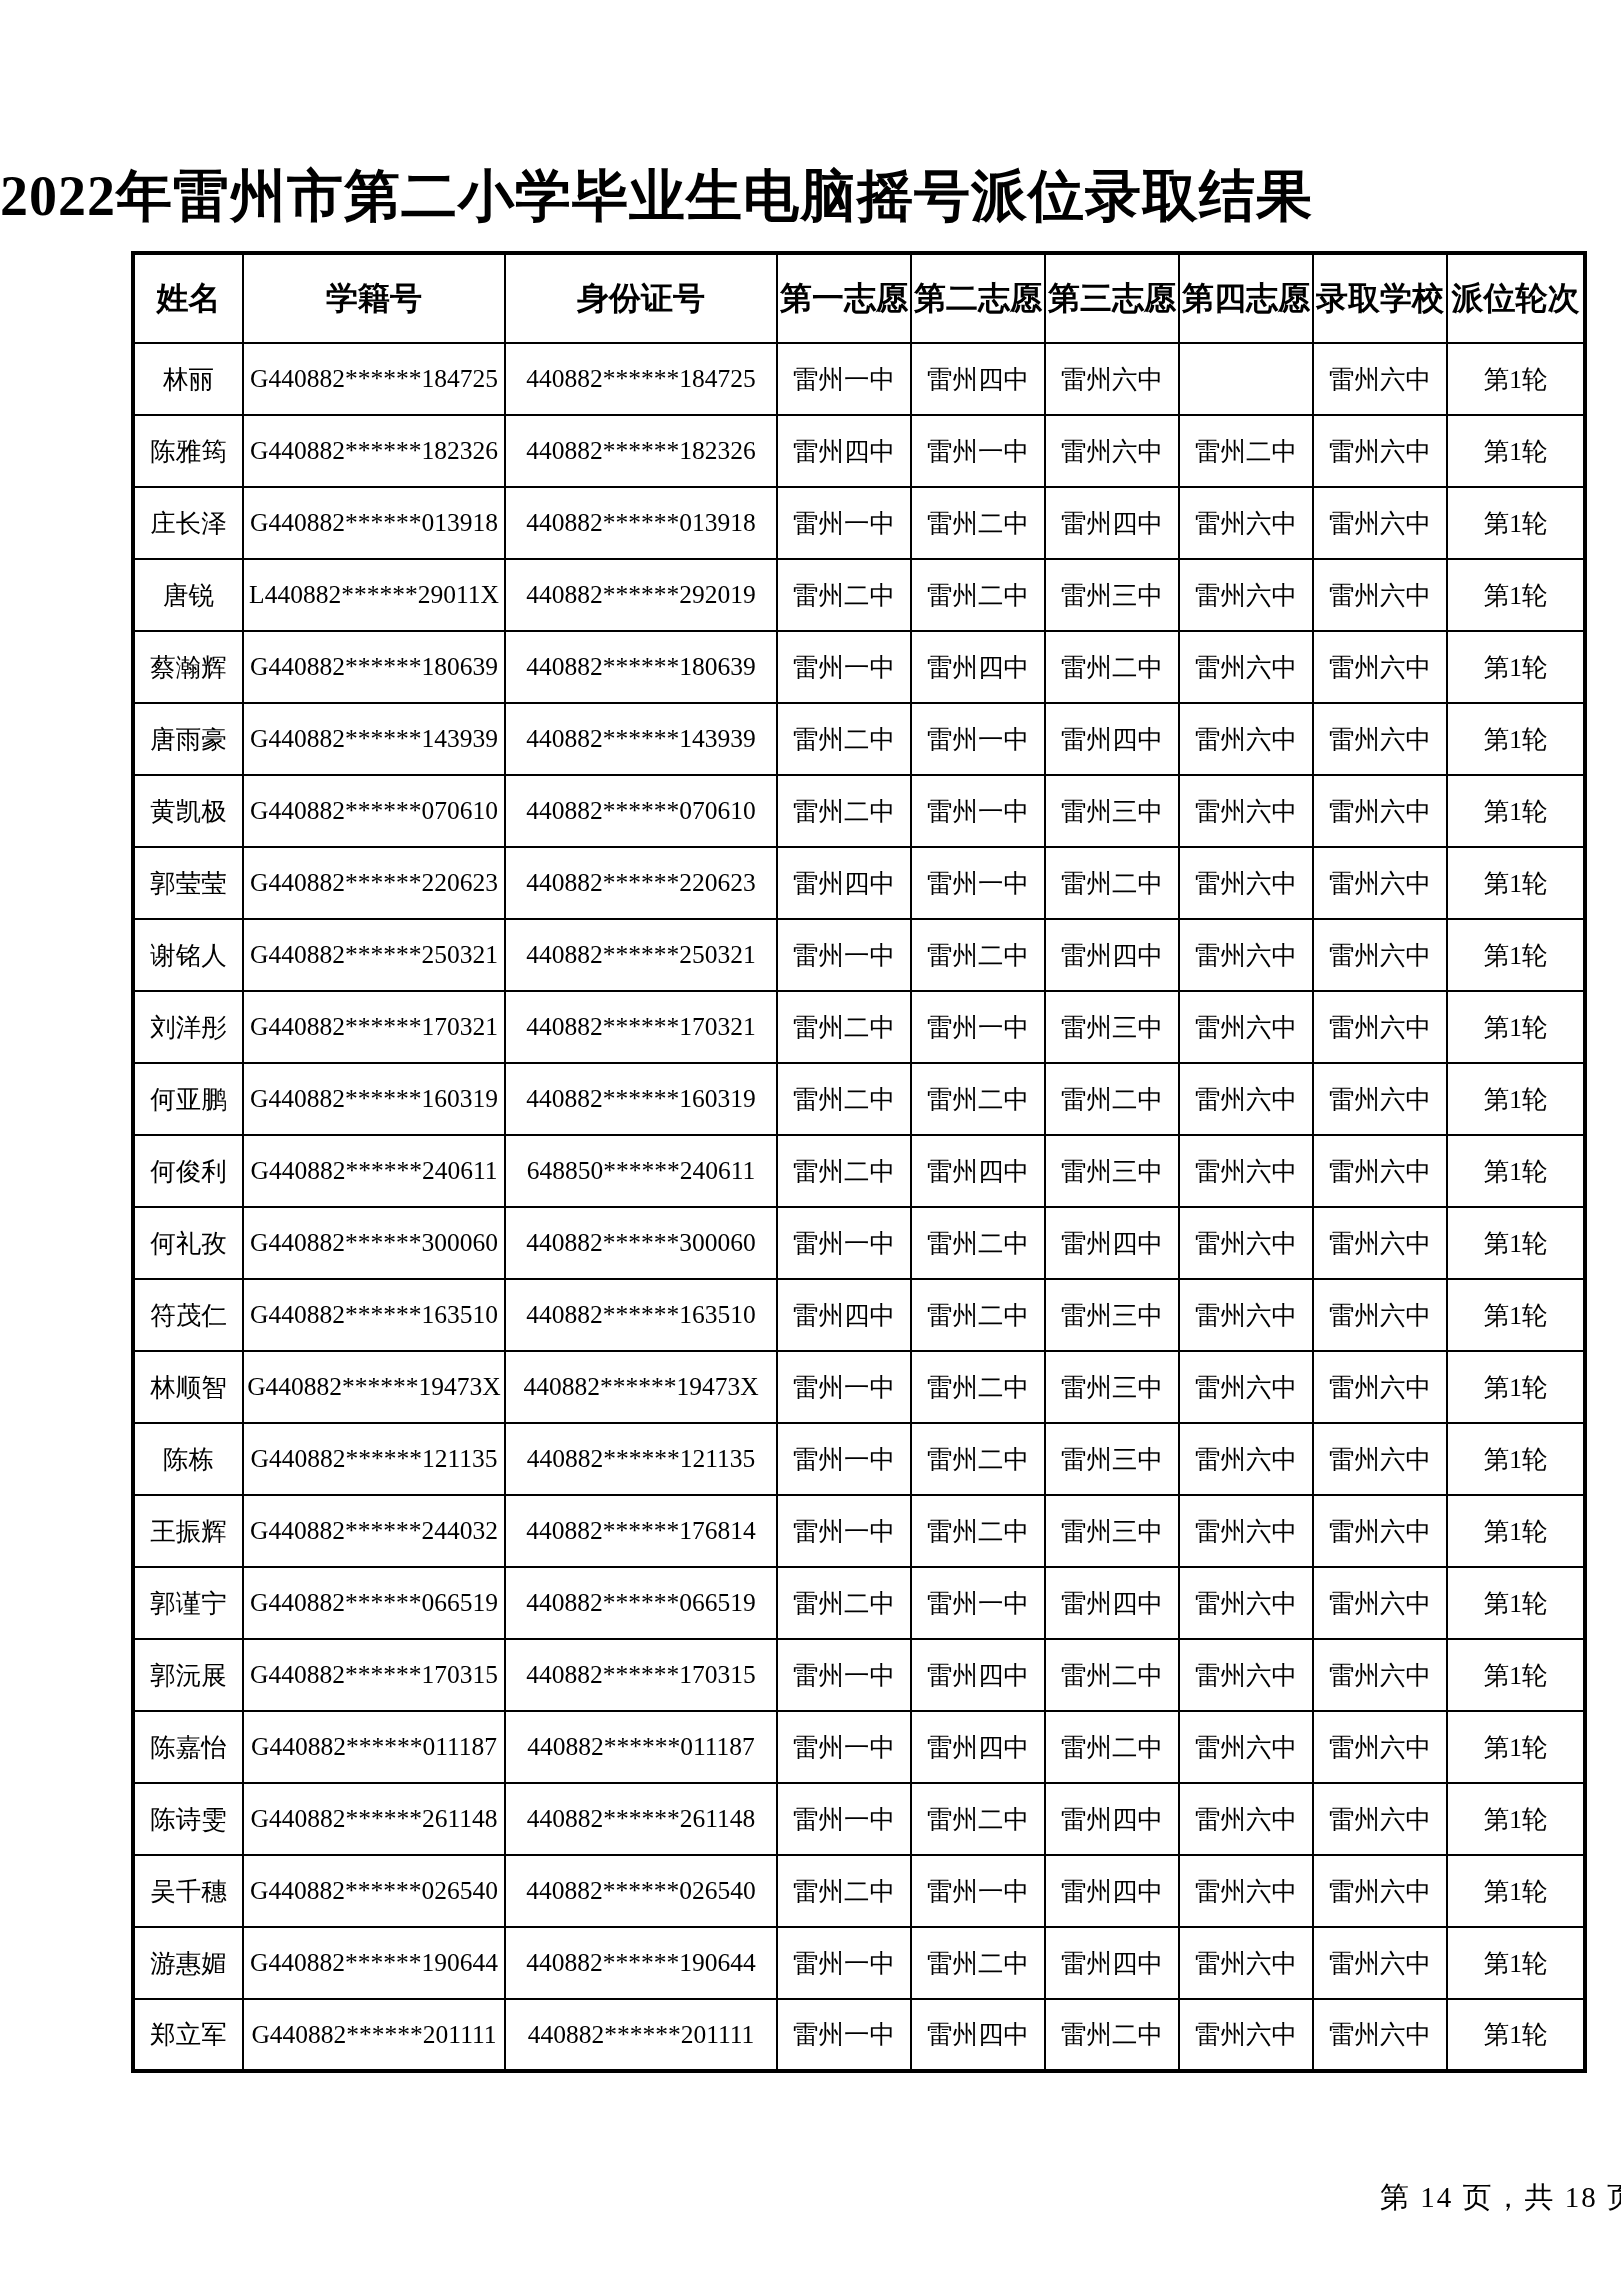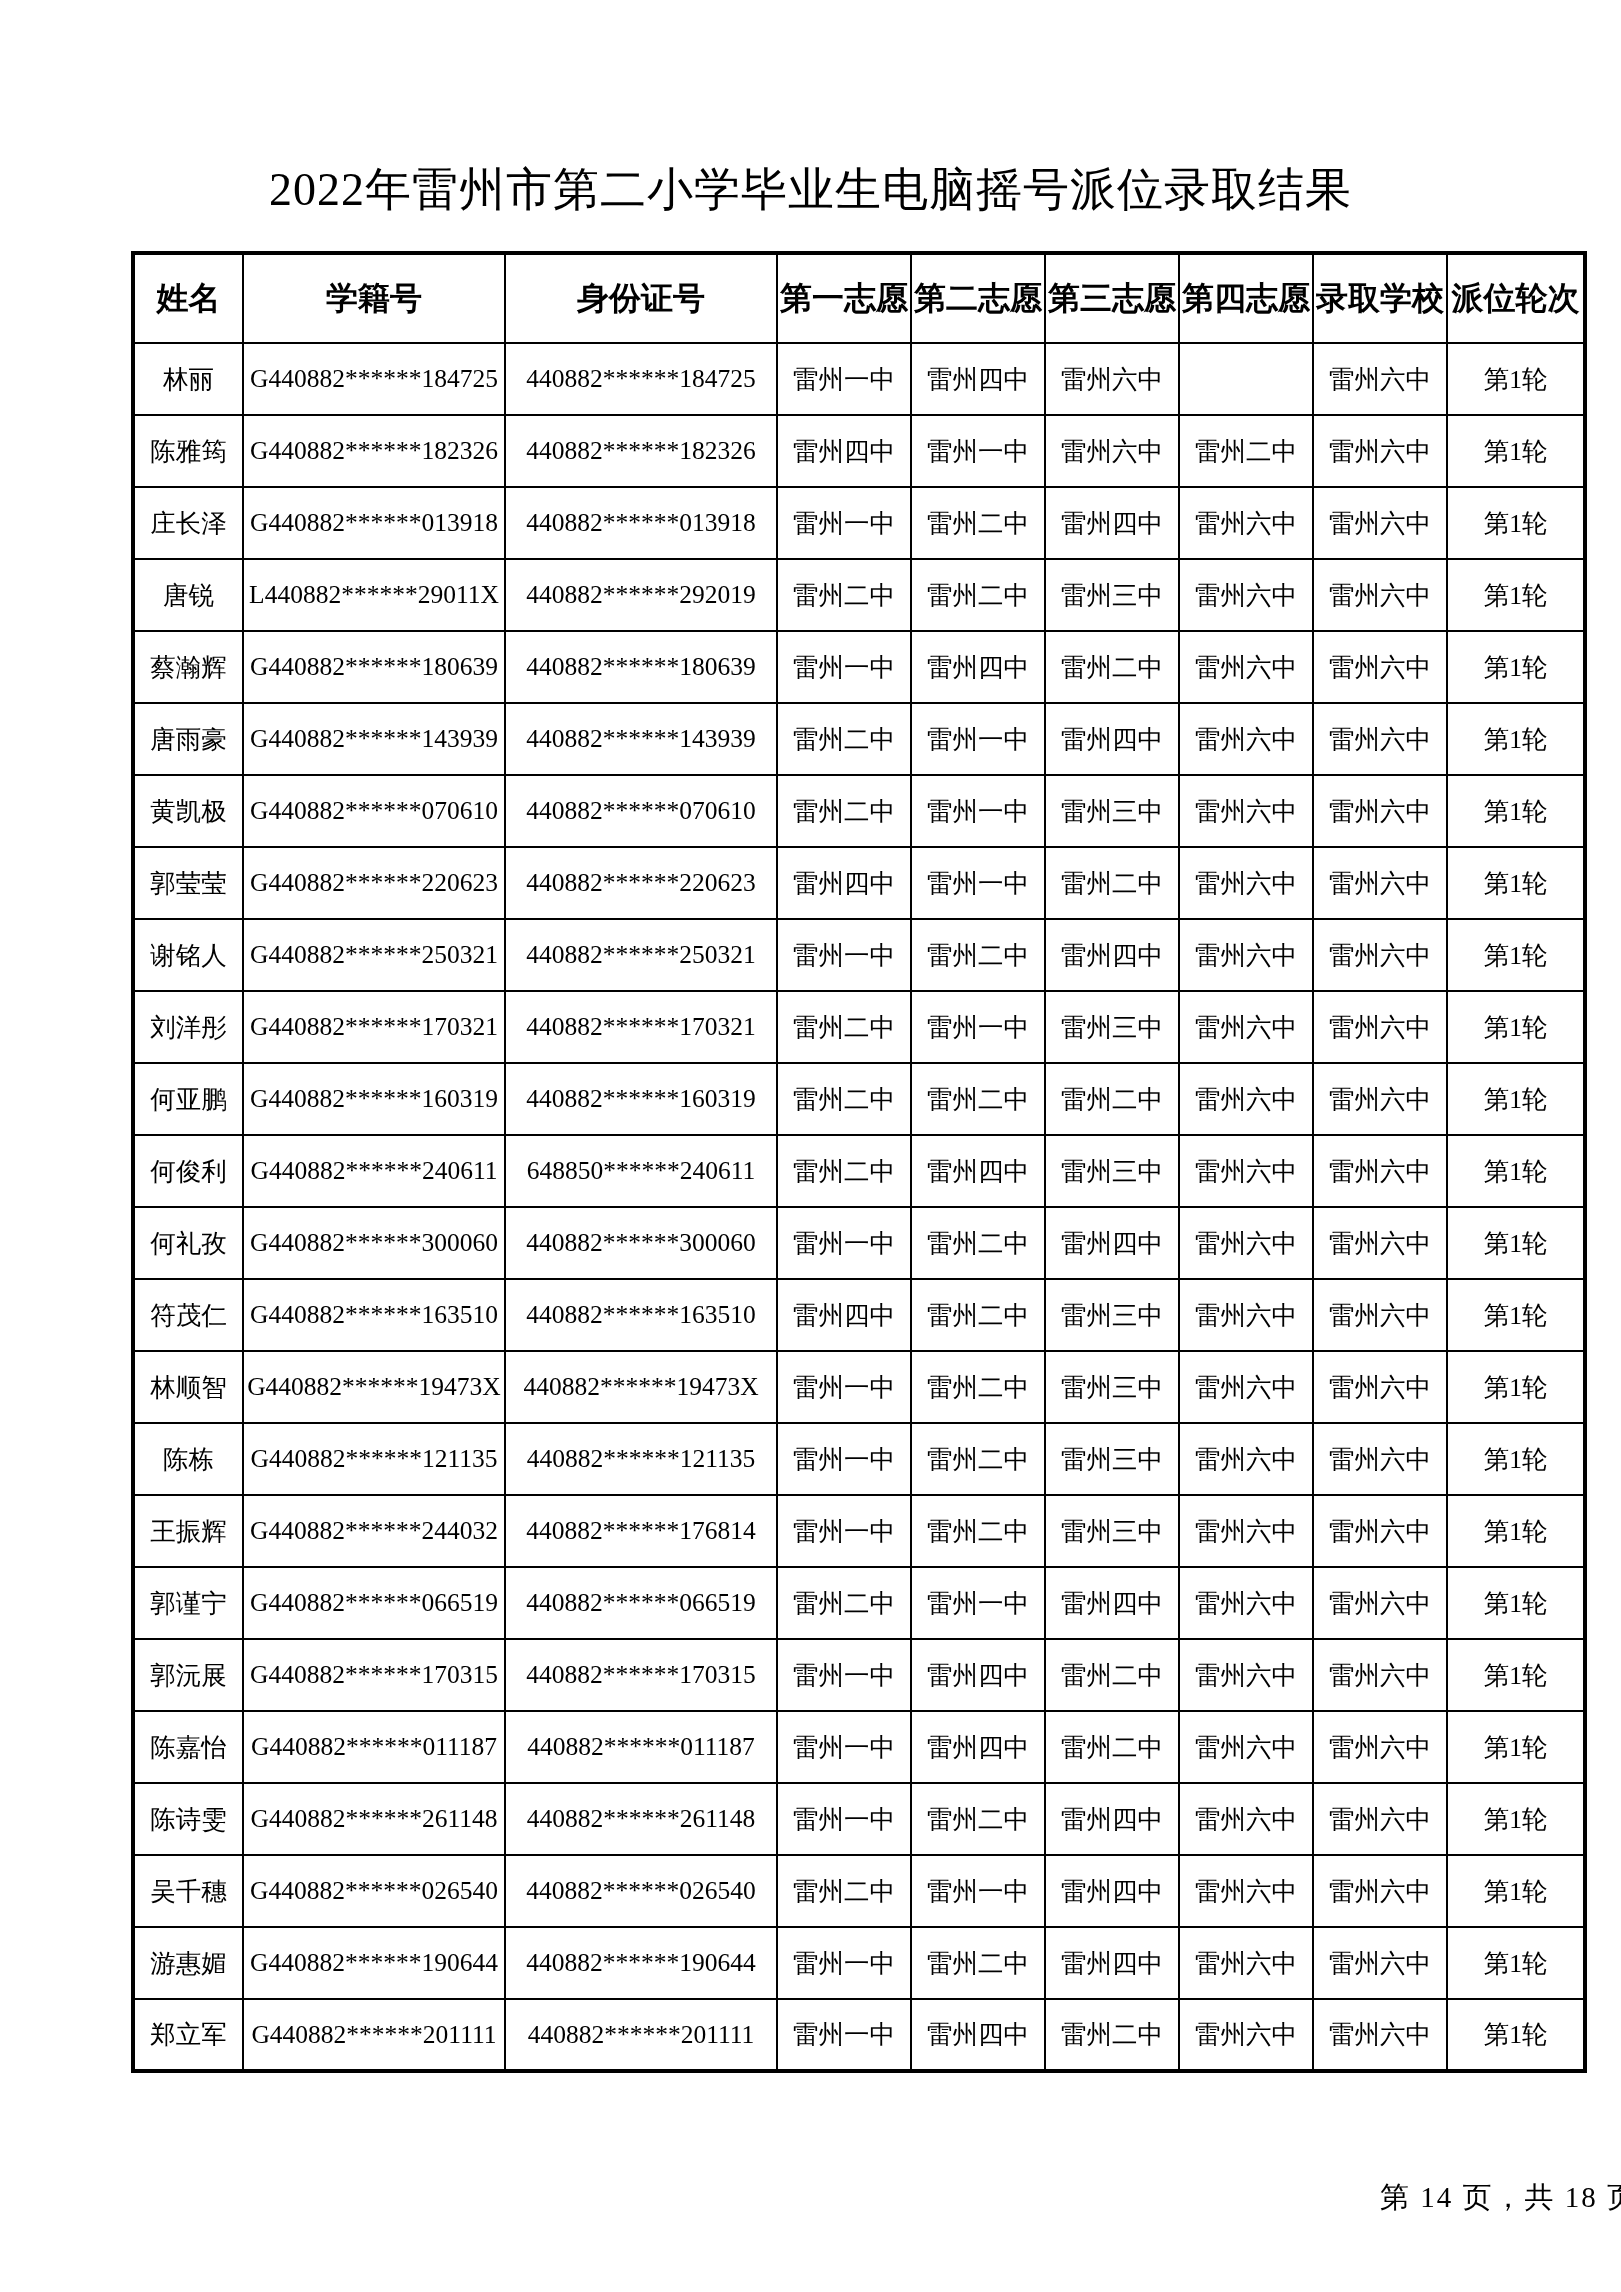--- a/index.html
+++ b/index.html
@@ -12,23 +12,22 @@
     height: 2293px;
     position: relative;
     font-family: "Liberation Serif", "DejaVu Serif", serif;
     color: #000;
   }
   .doc-title {
     position: absolute;
     top: 159px;
     left: 0;
     width: 100%;
-    text-align: center;
-    font-size: 46px;
-    font-weight: normal;
+    font-size: 56px;
+    font-weight: bold;
     letter-spacing: 1px;
     white-space: nowrap;
   }
   table.results {
     position: absolute;
     left: 131px;
     top: 251px;
     border-collapse: collapse;
     table-layout: fixed;
     border: 4.9px solid #000;

